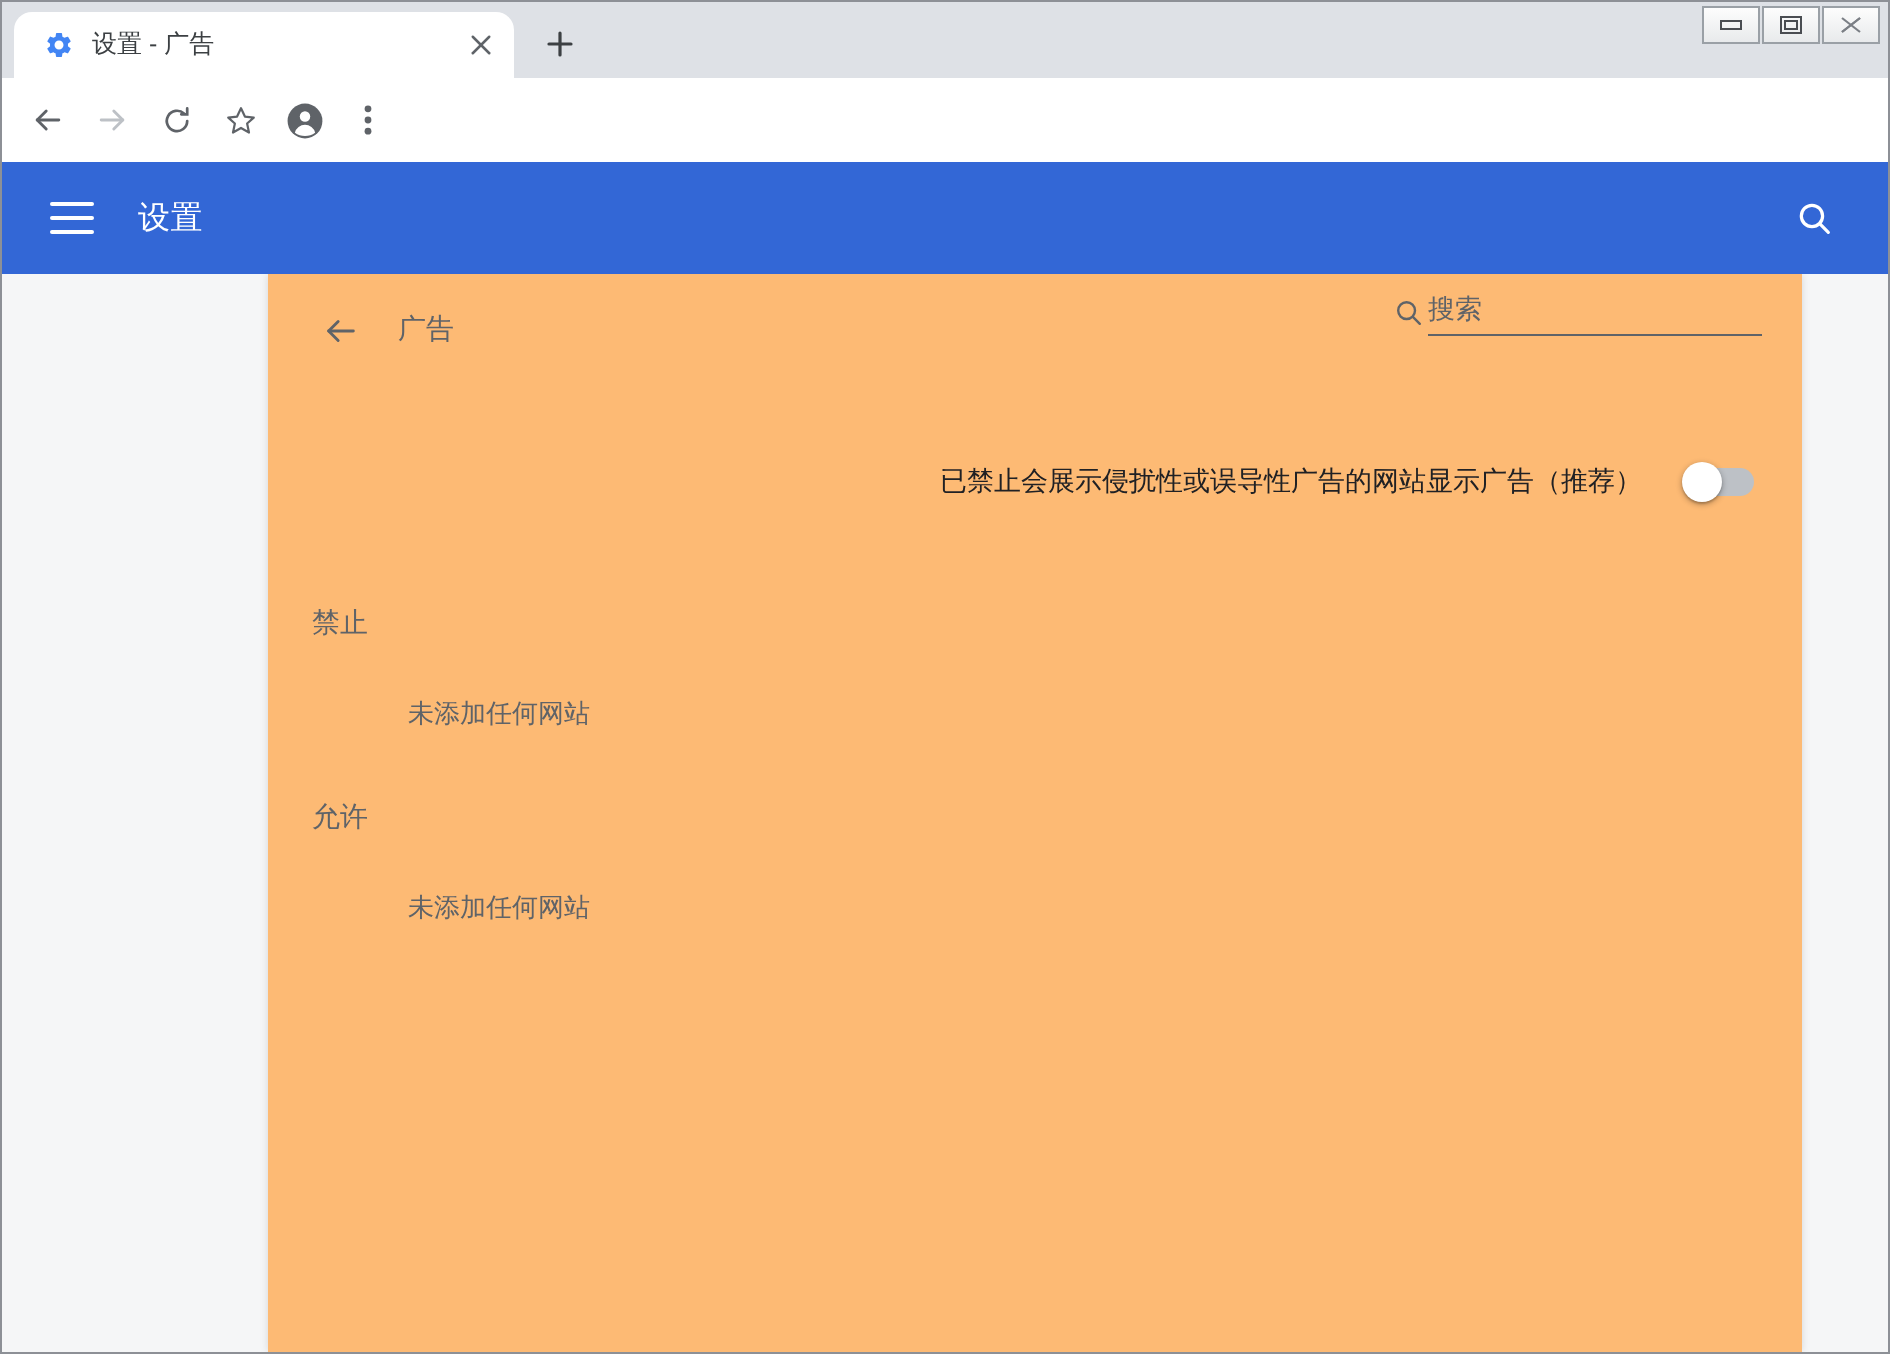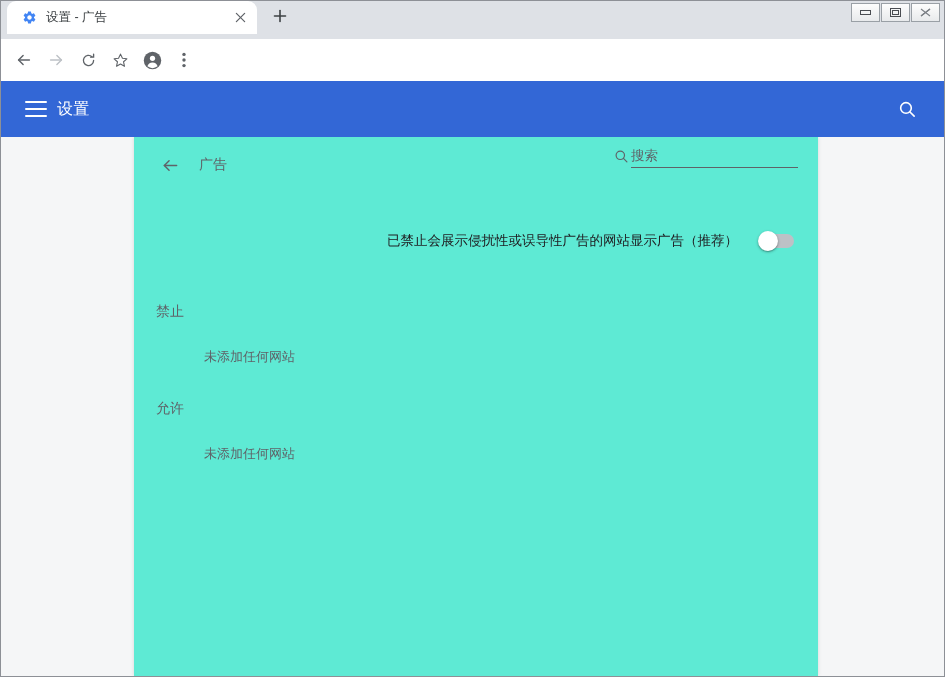--- a/index.html
+++ b/index.html
@@ -17,21 +17,21 @@
     overflow: hidden;
   }
 
   
   #tabstrip {
     position: relative;
     height: 38px;
     background: #dee1e6;
     padding-left: 6px;
     display: flex;
-    align-items: flex-start;
+    align-items: flex-end;
   }
   .tab {
     position: relative;
     width: 250px; height: 33px;
     background: #ffffff;
     border-radius: 9px 9px 0 0;
     display: flex; align-items: center;
     padding: 0 8px 0 14px;
     gap: 9px;
   }
@@ -128,21 +128,21 @@
   }
   .ob-url b { color: #202124; font-weight: 400; }
 
   
   #settings-header {
     height: 56px;
     background: #3367d6;
     display: flex;
     align-items: center;
     padding: 0 22px 0 24px;
-    gap: 10px;
+    gap: 22px;
     position: relative;
   }
   #hamburger {
     width: 22px; height: 16px;
     display: flex; flex-direction: column; justify-content: space-between;
     flex: 0 0 22px;
   }
   #hamburger span { display: block; height: 2px; background: #ffffff; border-radius: 1px; }
   #settings-title {
     color: #ffffff;
@@ -159,23 +159,23 @@
   
   #page {
     position: relative;
     height: calc(677px - 38px - 42px - 56px - 2px);
     background: #f5f6f7;
     overflow: hidden;
   }
   #card {
     position: absolute;
     left: 133px; top: 0;
-    width: 684px;
+    width: 767px;
     bottom: 0;
-    background: #5eead4;
+    background: #fdba74;
     box-shadow: 0 0 4px rgba(0,0,0,.13);
   }
   #card-inner { padding: 0 20px; }
 
   
   #card-top {
     height: 56px;
     display: flex;
     align-items: center;
     position: relative;

